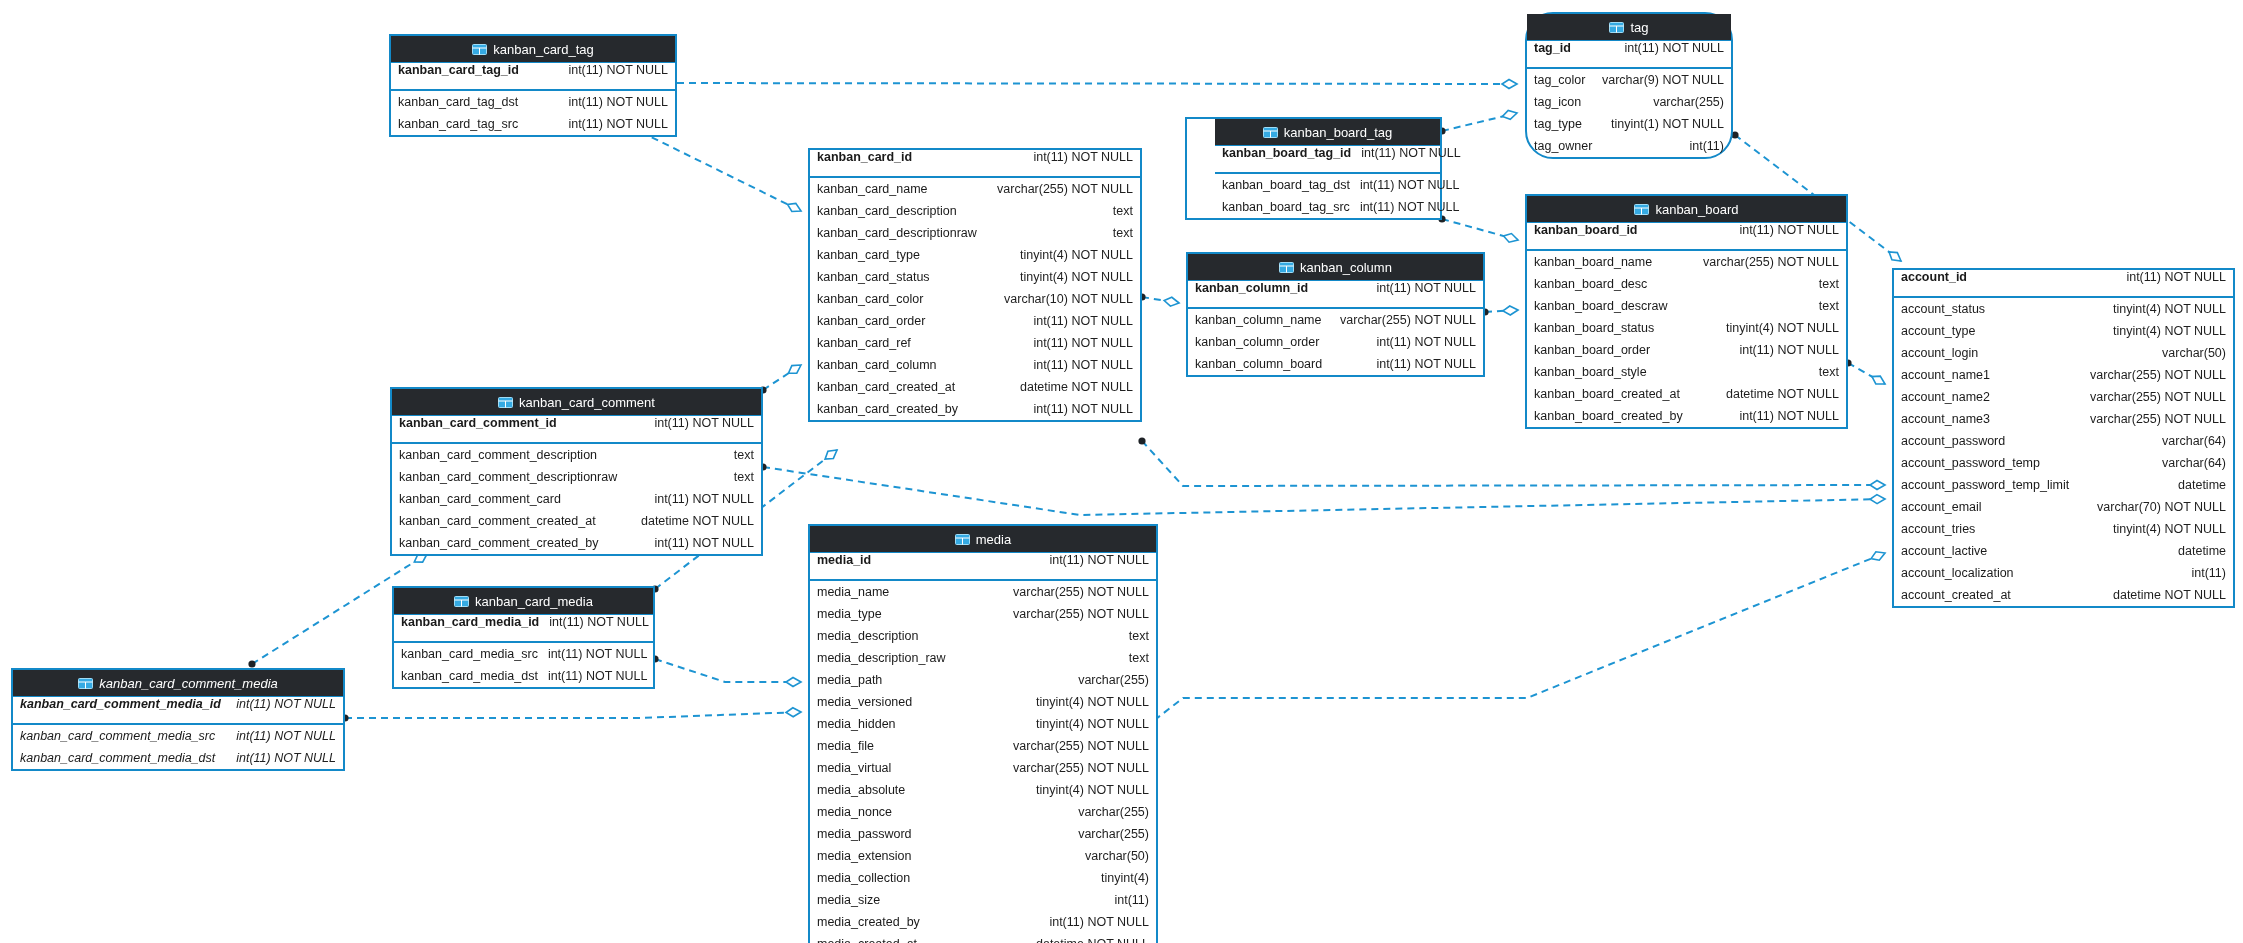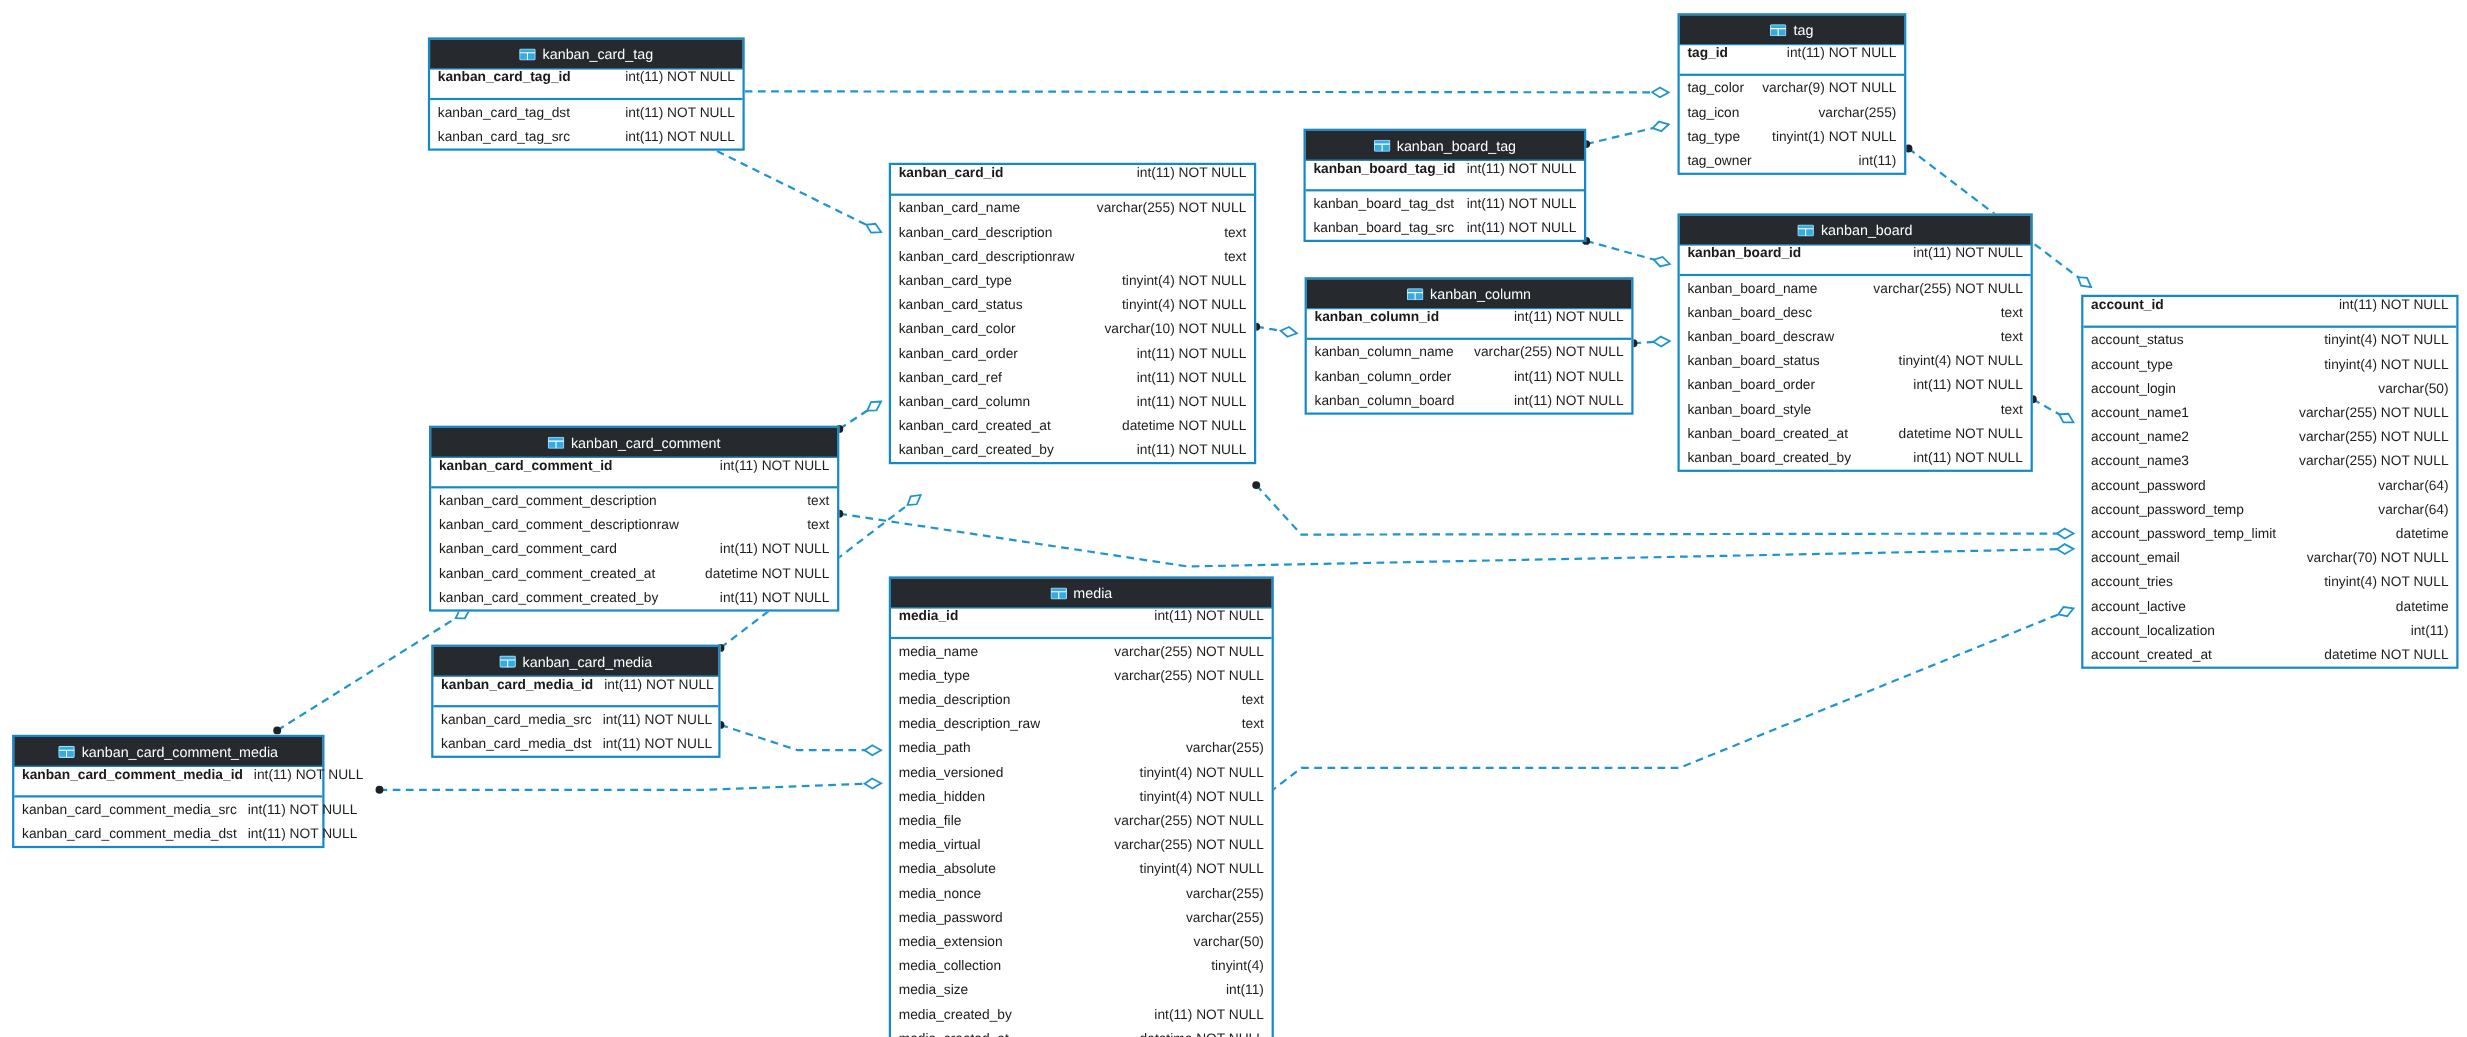--- a/index.html
+++ b/index.html
@@ -127,21 +127,21 @@
         </div>
         <div class="row">
           <span class="col-name">kanban_card_tag_dst</span>
           <span class="col-type">int(11) NOT NULL</span>
         </div>
         <div class="row">
           <span class="col-name">kanban_card_tag_src</span>
           <span class="col-type">int(11) NOT NULL</span>
         </div>
       </div>
-      <div class="tbl" style="left: 1525px; top: 12px; width: 208px;">
+      <div class="tbl" style="left: 1525px; top: 12px; width: 208px; border-radius: 28px;">
         <div class="tbl-header">
           <span class="tbl-icon"><svg width="15" height="11" viewBox="0 0 15 11">
               <rect x="0.5" y="0.5" width="14" height="10" rx="1" fill="#35aae3" stroke="#9fdcf6" stroke-width="1"></rect>
               <line x1="0.5" y1="4" x2="14.5" y2="4" stroke="#ffffff" stroke-width="1"></line>
               <line x1="7.5" y1="4" x2="7.5" y2="10.5" stroke="#ffffff" stroke-width="1"></line>
             </svg></span>
           <span>tag</span>
         </div>
         <div class="pk-row">
           <span class="col-name">tag_id</span>
@@ -157,21 +157,21 @@
         </div>
         <div class="row">
           <span class="col-name">tag_type</span>
           <span class="col-type">tinyint(1) NOT NULL</span>
         </div>
         <div class="row">
           <span class="col-name">tag_owner</span>
           <span class="col-type">int(11)</span>
         </div>
       </div>
-      <div class="tbl" style="left: 1185px; top: 117px; width: 257px;">
+      <div class="tbl" style="left: 1185px; top: 117px; width: 257px; padding-left: 28px;">
         <div class="tbl-header">
           <span class="tbl-icon"><svg width="15" height="11" viewBox="0 0 15 11">
               <rect x="0.5" y="0.5" width="14" height="10" rx="1" fill="#35aae3" stroke="#9fdcf6" stroke-width="1"></rect>
               <line x1="0.5" y1="4" x2="14.5" y2="4" stroke="#ffffff" stroke-width="1"></line>
               <line x1="7.5" y1="4" x2="7.5" y2="10.5" stroke="#ffffff" stroke-width="1"></line>
             </svg></span>
           <span>kanban_board_tag</span>
         </div>
         <div class="pk-row">
           <span class="col-name">kanban_board_tag_id</span>
@@ -419,21 +419,21 @@
         </div>
         <div class="row">
           <span class="col-name">kanban_card_media_src</span>
           <span class="col-type">int(11) NOT NULL</span>
         </div>
         <div class="row">
           <span class="col-name">kanban_card_media_dst</span>
           <span class="col-type">int(11) NOT NULL</span>
         </div>
       </div>
-      <div class="tbl" style="left: 11px; top: 668px; width: 284px;">
+      <div class="tbl" style="left: 11px; top: 668px; width: 334px; font-style: italic;">
         <div class="tbl-header">
           <span class="tbl-icon"><svg width="15" height="11" viewBox="0 0 15 11">
               <rect x="0.5" y="0.5" width="14" height="10" rx="1" fill="#35aae3" stroke="#9fdcf6" stroke-width="1"></rect>
               <line x1="0.5" y1="4" x2="14.5" y2="4" stroke="#ffffff" stroke-width="1"></line>
               <line x1="7.5" y1="4" x2="7.5" y2="10.5" stroke="#ffffff" stroke-width="1"></line>
             </svg></span>
           <span>kanban_card_comment_media</span>
         </div>
         <div class="pk-row">
           <span class="col-name">kanban_card_comment_media_id</span>

